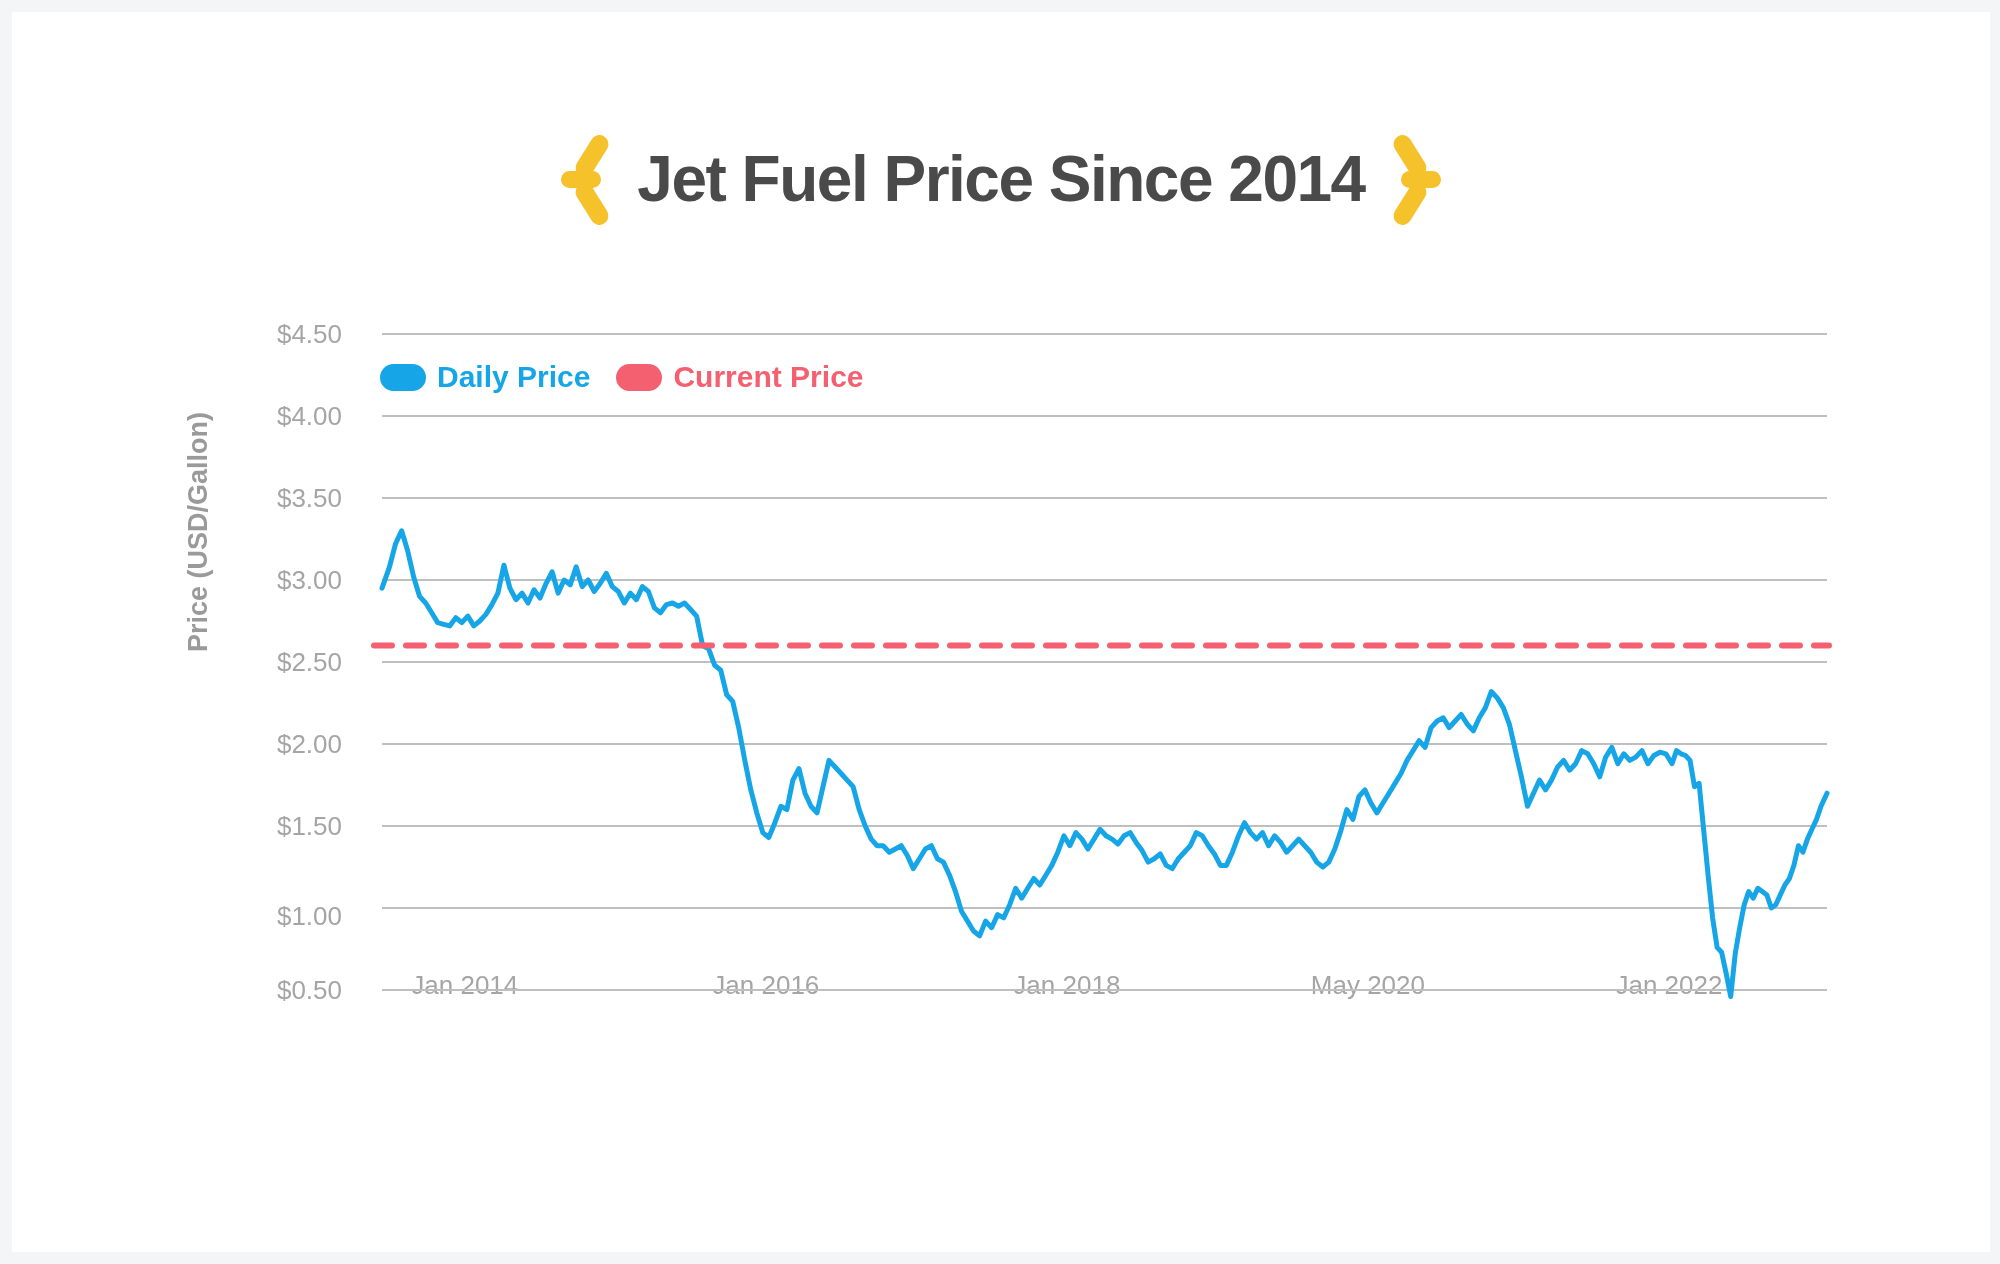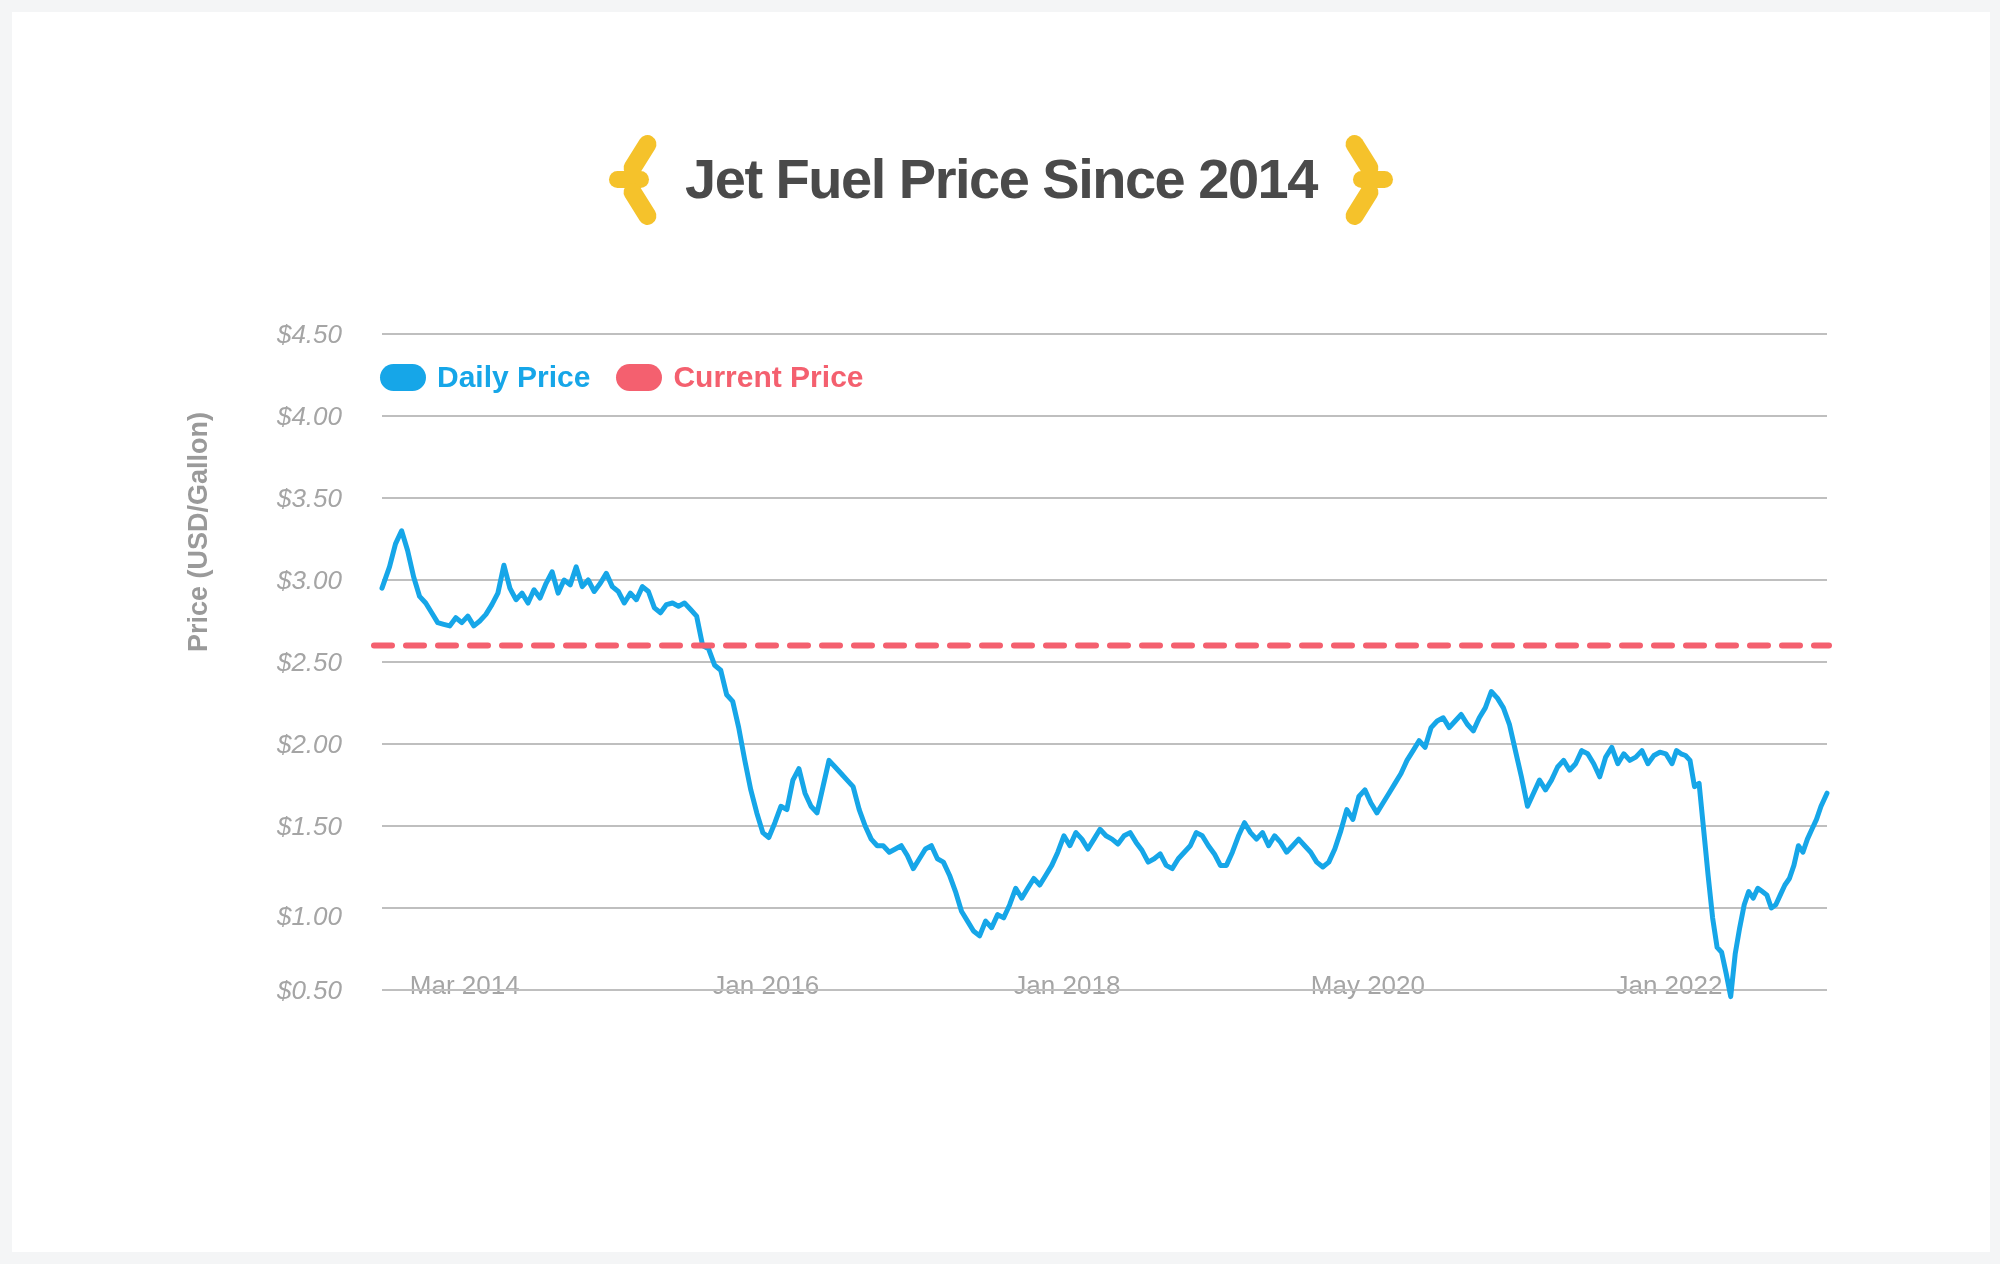--- a/index.html
+++ b/index.html
@@ -21,21 +21,21 @@
     position: absolute;
     left: 0; top: 112px;
     width: 1978px;
     height: 110px;
     display: flex;
     align-items: center;
     justify-content: center;
     gap: 26px;
   }
   #chart-title {
-    font-size: 56px;
+    font-size: 64px;
     font-weight: bold;
     color: #4a4a4a;
     letter-spacing: -1.5px;
     white-space: nowrap;
     line-height: 1;
   }
   .sparkle { position: relative; width: 54px; height: 96px; flex: 0 0 54px; }
   .sparkle i {
     position: absolute;
     display: block;
@@ -60,21 +60,20 @@
     white-space: nowrap;
   }
   .ytick {
     position: absolute;
     right: 1648px;
     text-align: right;
     font-size: 26px;
     color: #a5a5a5;
     transform: translateY(-50%);
     white-space: nowrap;
-    font-style: italic;
   }
   .xtick {
     position: absolute;
     top: 958px;
     font-size: 26px;
     color: #a5a5a5;
     transform: translateX(-50%);
     white-space: nowrap;
   }
   #plot-svg { position: absolute; left: 0; top: 0; width: 1978px; height: 1240px; }
@@ -127,21 +126,21 @@
         <div class="ytick" style="top: 404px;">$4.00</div>
         <div class="ytick" style="top: 486px;">$3.50</div>
         <div class="ytick" style="top: 568px;">$3.00</div>
         <div class="ytick" style="top: 650px;">$2.50</div>
         <div class="ytick" style="top: 732px;">$2.00</div>
         <div class="ytick" style="top: 814px;">$1.50</div>
         <div class="ytick" style="top: 896px; margin-top: 8px;">$1.00</div>
         <div class="ytick" style="top: 978px;">$0.50</div>
       </div>
     <div id="xtick-layer">
-        <div class="xtick" style="left: 452.786px;">Mar 2014</div>
+        <div class="xtick" style="left: 452.786px;">Jan 2014</div>
         <div class="xtick" style="left: 753.828px;">Jan 2016</div>
         <div class="xtick" style="left: 1054.87px;">Jan 2018</div>
         <div class="xtick" style="left: 1355.91px;">May 2020</div>
         <div class="xtick" style="left: 1656.95px;">Jan 2022</div>
       </div>
     <svg id="plot-svg" viewBox="0 0 1978 1240" preserveAspectRatio="none">
       <g id="gridlines">
           <line x1="370" x2="1815" y1="322" y2="322" stroke="#bfbfbf" stroke-width="2"></line>
           <line x1="370" x2="1815" y1="404" y2="404" stroke="#bfbfbf" stroke-width="2"></line>
           <line x1="370" x2="1815" y1="486" y2="486" stroke="#bfbfbf" stroke-width="2"></line>

